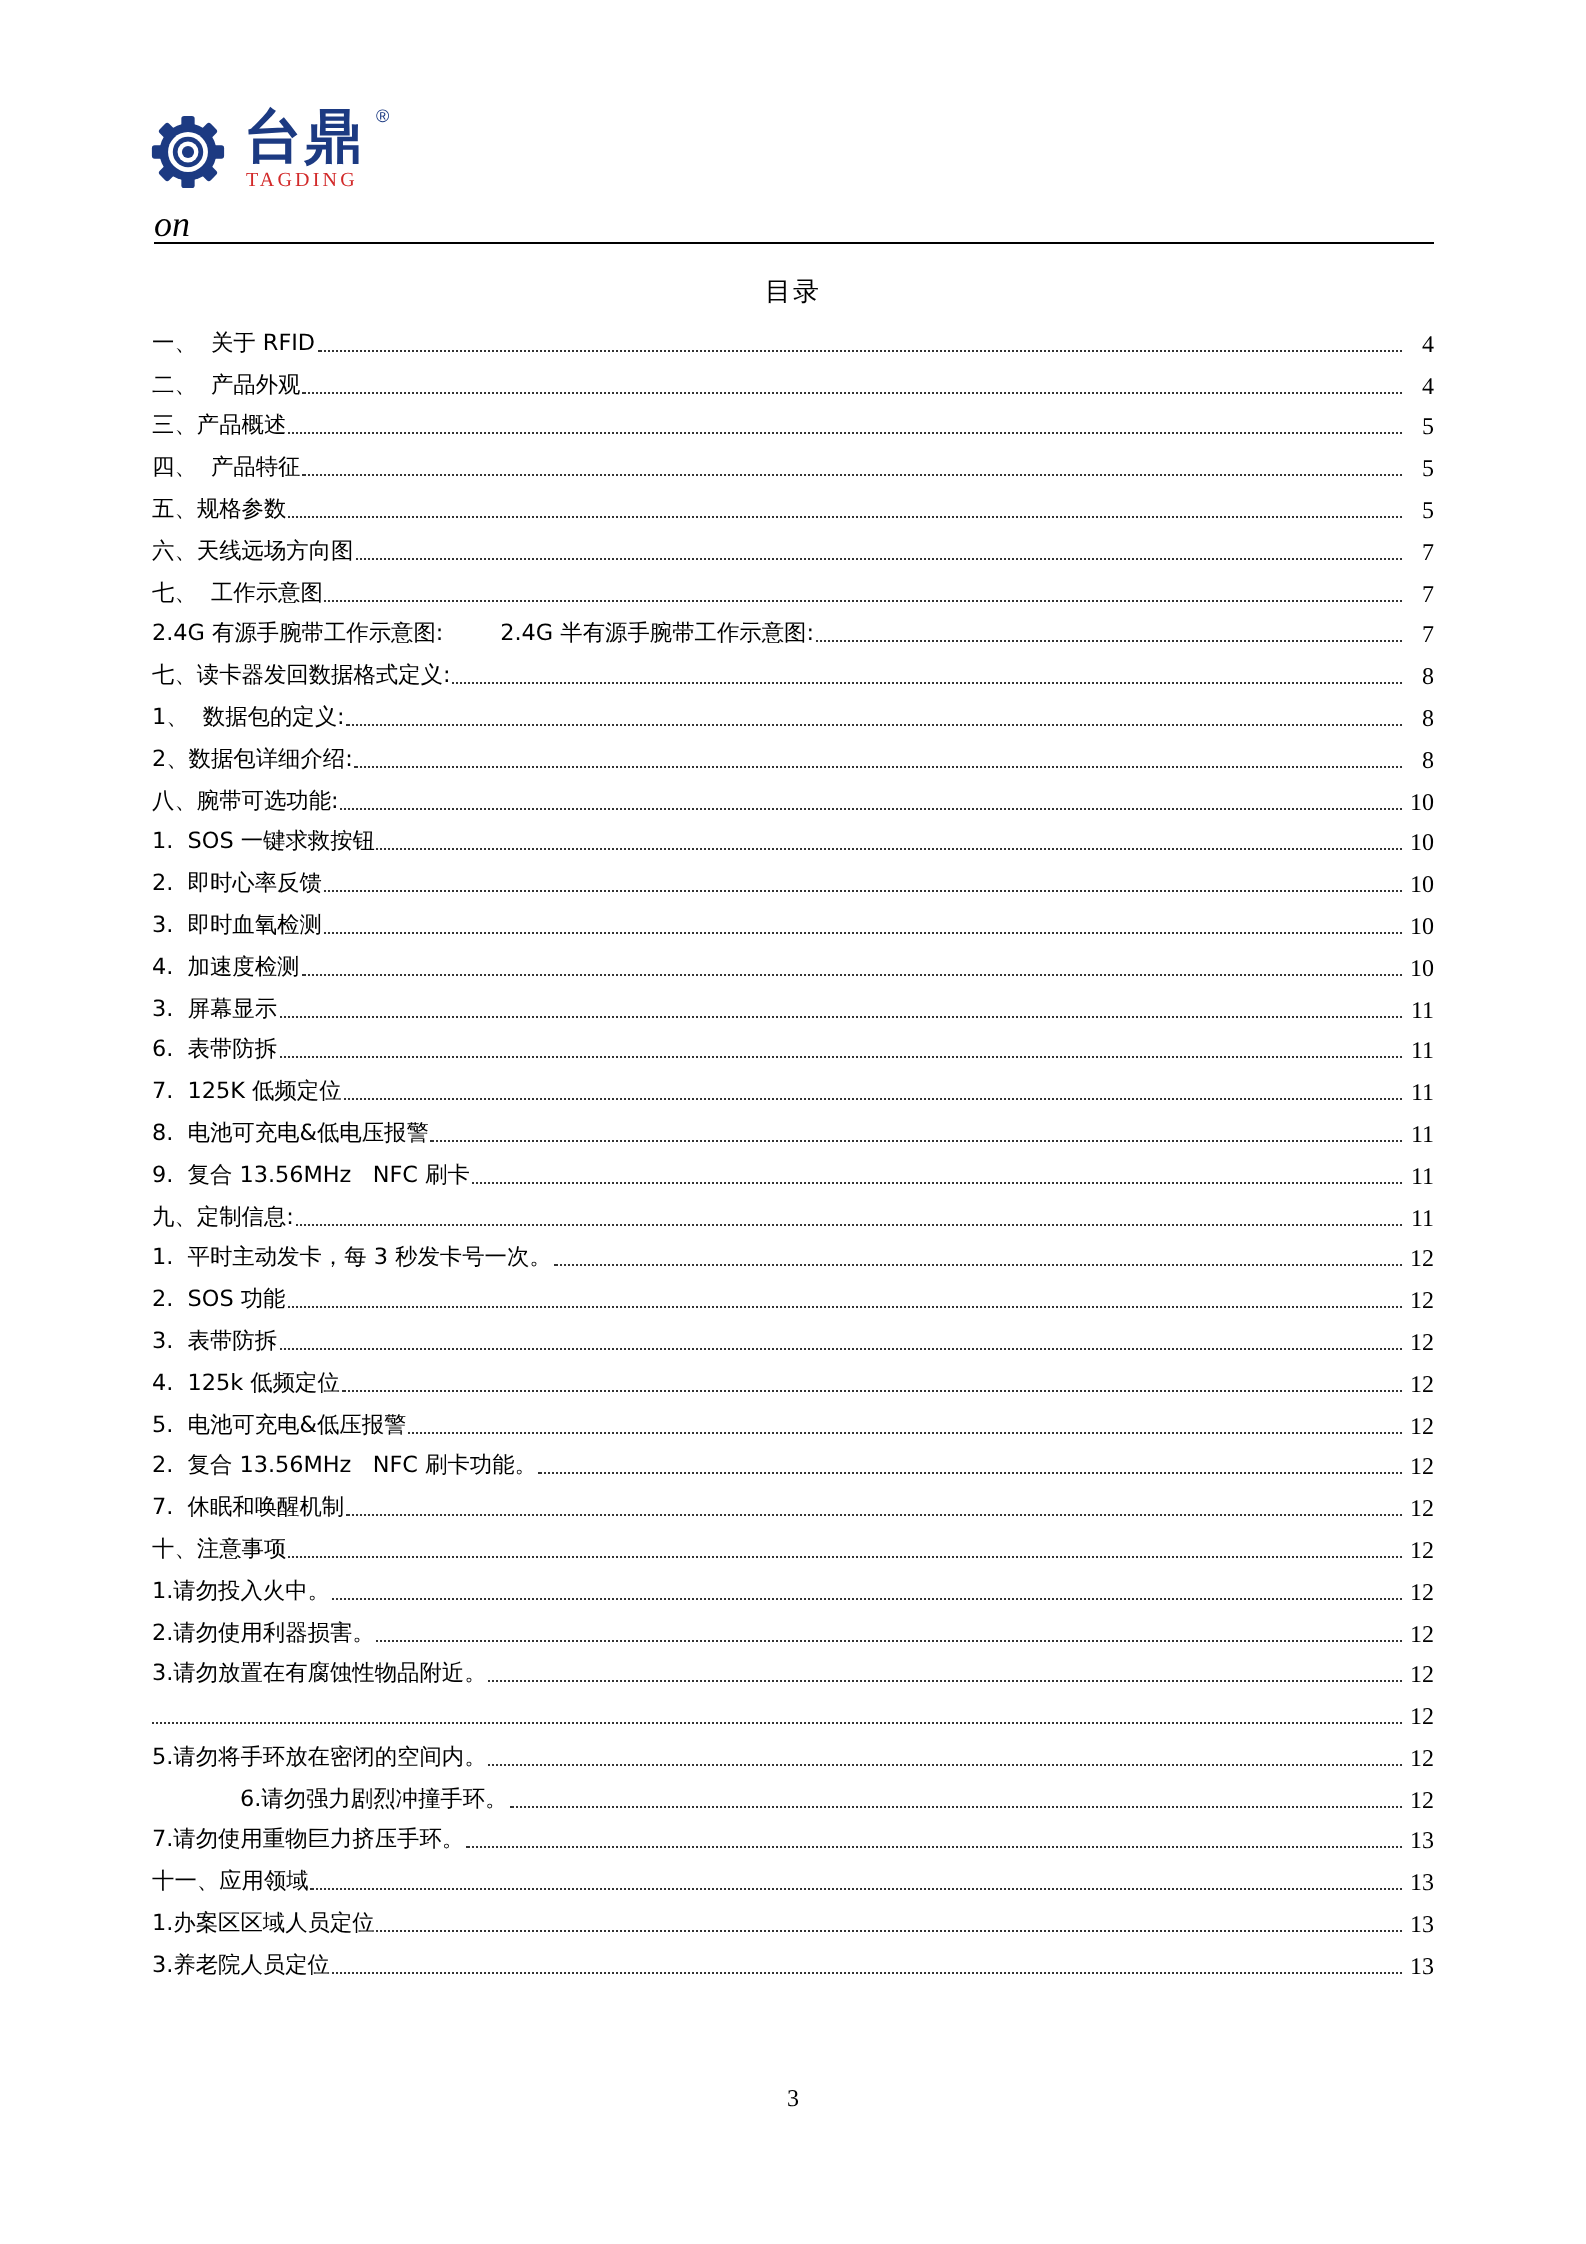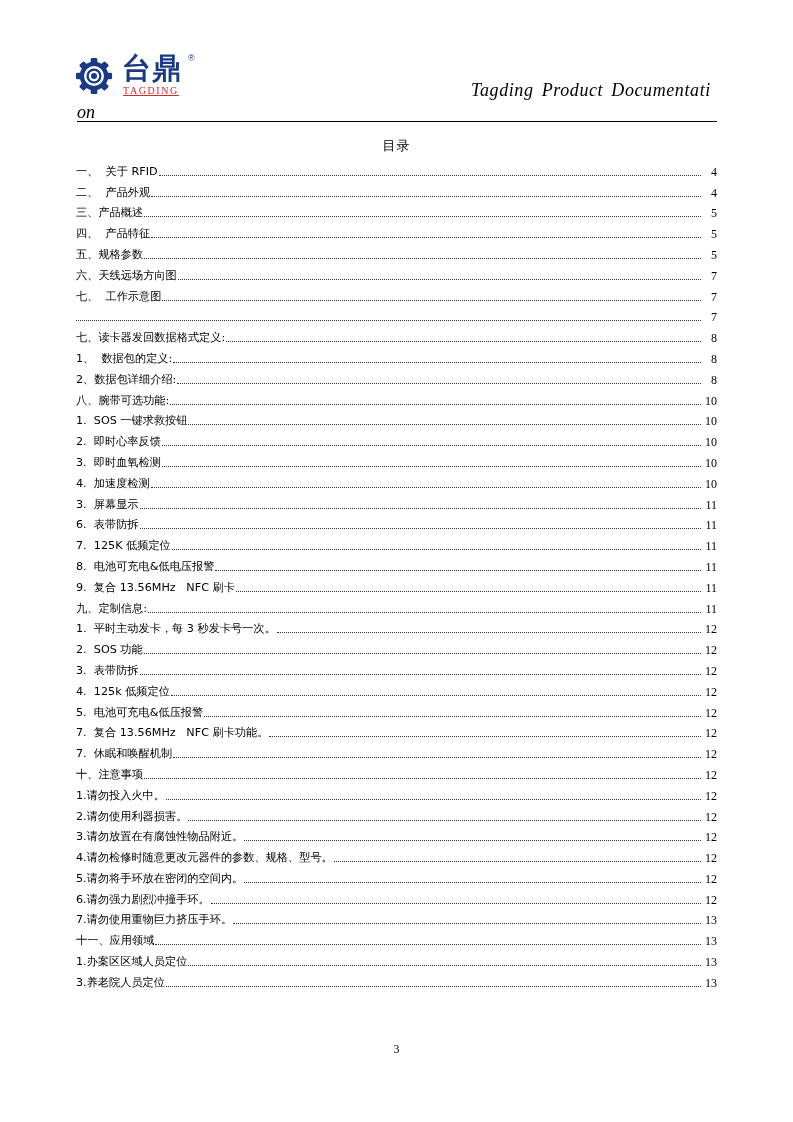--- a/index.html
+++ b/index.html
@@ -56,21 +56,20 @@
       color: #1c3a82;
     }
     .logo-en {
       position: absolute;
       left: 48px;
       top: 30px;
       font-family: "Liberation Serif", serif;
       font-size: 10px;
       letter-spacing: 1.6px;
       color: #d22a2a;
-      text-decoration: underline;
     }
     .doc-title {
       position: absolute;
       left: 471px;
       top: 80px;
       font-family: "Liberation Serif", serif;
       font-style: italic;
       font-size: 18px;
       letter-spacing: 0.6px;
       word-spacing: 3px;
@@ -168,21 +167,20 @@
       </g>
       <circle cx="20" cy="20" r="10.5" fill="#ffffff"></circle>
       <circle cx="20" cy="20" r="8" fill="#1c3a82"></circle>
       <circle cx="20" cy="20" r="5.5" fill="#ffffff"></circle>
       <circle cx="20" cy="20" r="3.2" fill="#1c3a82"></circle>
     </svg>
     <span class="logo-cn">台鼎</span>
     <span class="logo-reg">®</span>
     <span class="logo-en">TAGDING</span>
   </div>
-  <div class="doc-title">Tagding  Product  Documentati</div>
   <div class="doc-title-wrap">on</div>
   <div class="header-rule"></div>
 </div>
 
 <div class="toc-heading">目录</div>
 
 <ul class="toc" id="toc-list">
     <li class="toc-row">
       <span class="toc-label" style="white-space: pre;">一、  关于 RFID</span>
       <span class="toc-dots"></span>
@@ -212,20 +210,21 @@
       <span class="toc-label" style="white-space: pre;">六、天线远场方向图</span>
       <span class="toc-dots"></span>
       <span class="toc-page">7</span>
     </li>
     <li class="toc-row">
       <span class="toc-label" style="white-space: pre;">七、  工作示意图</span>
       <span class="toc-dots"></span>
       <span class="toc-page">7</span>
     </li>
     <li class="toc-row">
+      <span class="toc-label" style="white-space: pre;">2.4G 有源手腕带工作示意图:        2.4G 半有源手腕带工作示意图:</span>
       <span class="toc-dots"></span>
       <span class="toc-page">7</span>
     </li>
     <li class="toc-row">
       <span class="toc-label" style="white-space: pre;">七、读卡器发回数据格式定义:</span>
       <span class="toc-dots"></span>
       <span class="toc-page">8</span>
     </li>
     <li class="toc-row">
       <span class="toc-label" style="white-space: pre;">1、  数据包的定义:</span>
@@ -311,21 +310,21 @@
       <span class="toc-label" style="white-space: pre;">4.  125k 低频定位</span>
       <span class="toc-dots"></span>
       <span class="toc-page">12</span>
     </li>
     <li class="toc-row">
       <span class="toc-label" style="white-space: pre;">5.  电池可充电&amp;低压报警</span>
       <span class="toc-dots"></span>
       <span class="toc-page">12</span>
     </li>
     <li class="toc-row">
-      <span class="toc-label" style="white-space: pre;">7.  复合 13.56MHz   NFC 刷卡功能。</span>
+      <span class="toc-label" style="white-space: pre;">2.  复合 13.56MHz   NFC 刷卡功能。</span>
       <span class="toc-dots"></span>
       <span class="toc-page">12</span>
     </li>
     <li class="toc-row">
       <span class="toc-label" style="white-space: pre; margin-top: 27px;">7.  休眠和唤醒机制</span>
       <span class="toc-dots"></span>
       <span class="toc-page">12</span>
     </li>
     <li class="toc-row">
       <span class="toc-label" style="white-space: pre;">十、注意事项</span>
@@ -341,31 +340,30 @@
       <span class="toc-label" style="white-space: pre;">2.请勿使用利器损害。</span>
       <span class="toc-dots"></span>
       <span class="toc-page">12</span>
     </li>
     <li class="toc-row">
       <span class="toc-label" style="white-space: pre;">3.请勿放置在有腐蚀性物品附近。</span>
       <span class="toc-dots"></span>
       <span class="toc-page">12</span>
     </li>
     <li class="toc-row">
-      <span class="toc-label" style="white-space: pre;">4.请勿检修时随意更改元器件的参数、规格、型号。</span>
       <span class="toc-dots"></span>
       <span class="toc-page">12</span>
     </li>
     <li class="toc-row">
       <span class="toc-label" style="white-space: pre;">5.请勿将手环放在密闭的空间内。</span>
       <span class="toc-dots"></span>
       <span class="toc-page">12</span>
     </li>
     <li class="toc-row">
-      <span class="toc-label" style="white-space: pre;">6.请勿强力剧烈冲撞手环。</span>
+      <span class="toc-label" style="white-space: pre; margin-left: 44px;">6.请勿强力剧烈冲撞手环。</span>
       <span class="toc-dots"></span>
       <span class="toc-page">12</span>
     </li>
     <li class="toc-row">
       <span class="toc-label" style="white-space: pre;">7.请勿使用重物巨力挤压手环。</span>
       <span class="toc-dots"></span>
       <span class="toc-page">13</span>
     </li>
     <li class="toc-row">
       <span class="toc-label" style="white-space: pre;">十一、应用领域</span>

